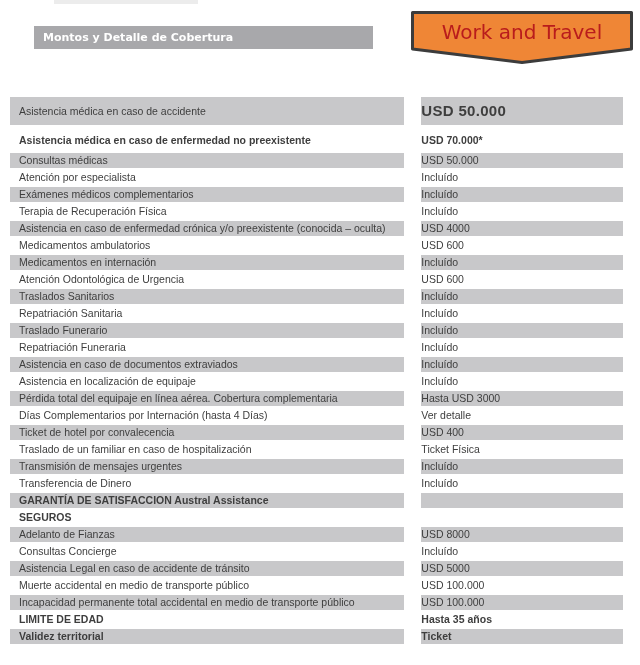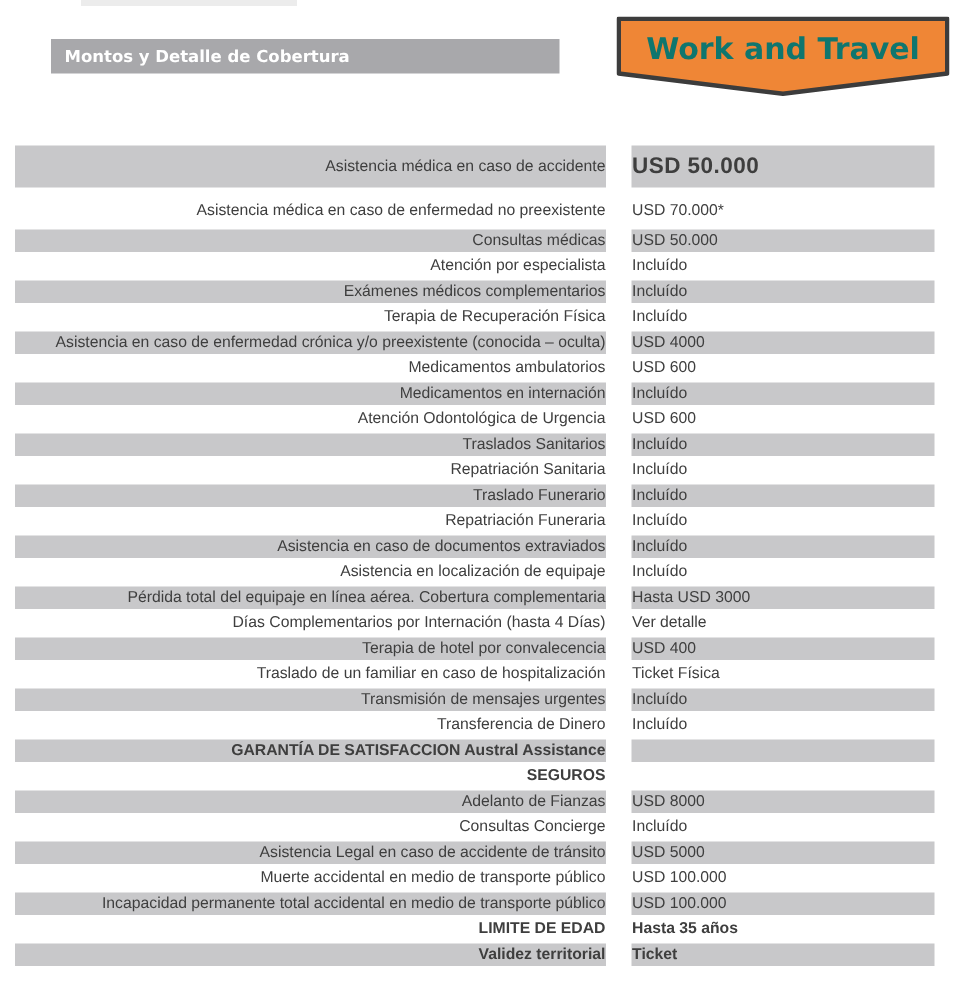--- a/index.html
+++ b/index.html
@@ -30,59 +30,57 @@
   .badge {
     position:absolute; left:411px; top:11px;
     width:222px; height:54px;
   }
   .badge svg { position:absolute; left:0; top:0; }
   .badge-label {
     position:absolute; left:0; top:3px;
     width:222px; height:36px;
     text-align:center;
     line-height:36px;
-    color:#0f766e;
+    color:#b91c1c;
     font-family:"DejaVu Sans", sans-serif;
     font-size:20px;
-    font-weight:bold;
   }
   .table {
     position:absolute; left:10px; top:97px;
     width:613px;
   }
   .row {
     display:flex;
     height:17px;
     align-items:flex-start;
   }
   .cell {
     height:15.5px;
     line-height:15.5px;
     font-size:10.5px;
     overflow:hidden;
     white-space:nowrap;
   }
   .cell.label {
     width:421px;
     padding-left:9px;
-    text-align:right;
   }
   .gap { width:19px; height:1px; }
   .cell.value {
     width:216px;
     text-align:left;
   }
   .cell.shaded { background:#c8c8ca; }
   .cell.bold { font-weight:bold; }
   
   .row.big { height:29.5px; }
   .row.big .cell { height:28px; line-height:28px; }
   .row.big .cell.value { font-size:15px; letter-spacing:0.3px; }
   
-  .row.tall { height:26px; }
+  .row.tall { height:26px;font-weight:bold; }
   .row.tall .cell { height:26px; line-height:26px; }
 </style>
 </head>
 <body>
 
 <div class="top-strip"></div>
 
 <div class="header-bar">Montos y Detalle de Cobertura</div>
 
 <div class="badge">
@@ -195,21 +193,21 @@
     <div class="cell value shaded">Hasta USD 3000</div>
   </div>
 
   <div class="row">
     <div class="cell label">Días Complementarios por Internación (hasta 4 Días)</div>
     <div class="gap"></div>
     <div class="cell value">Ver detalle</div>
   </div>
 
   <div class="row">
-    <div class="cell label shaded">Terapia de hotel por convalecencia</div>
+    <div class="cell label shaded">Ticket de hotel por convalecencia</div>
     <div class="gap"></div>
     <div class="cell value shaded">USD 400</div>
   </div>
 
   <div class="row">
     <div class="cell label">Traslado de un familiar en caso de hospitalización</div>
     <div class="gap"></div>
     <div class="cell value">Ticket Física</div>
   </div>
 

